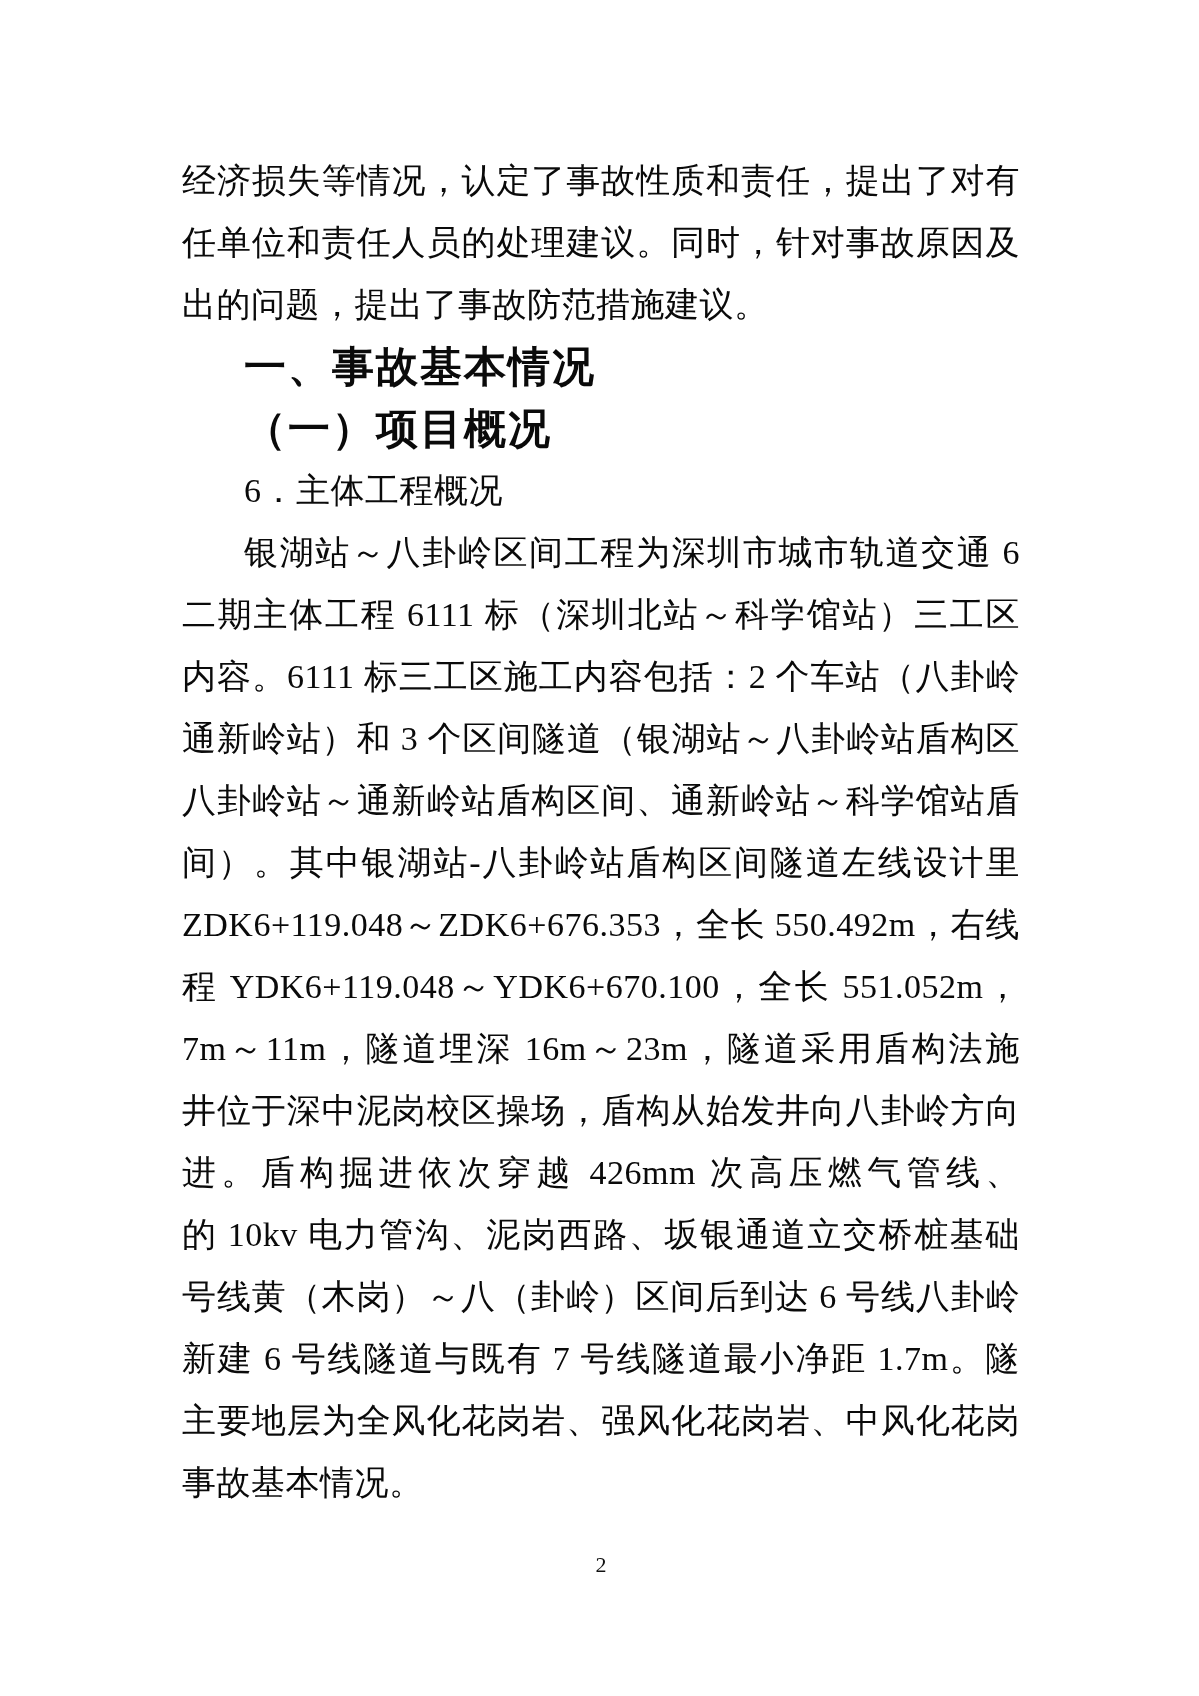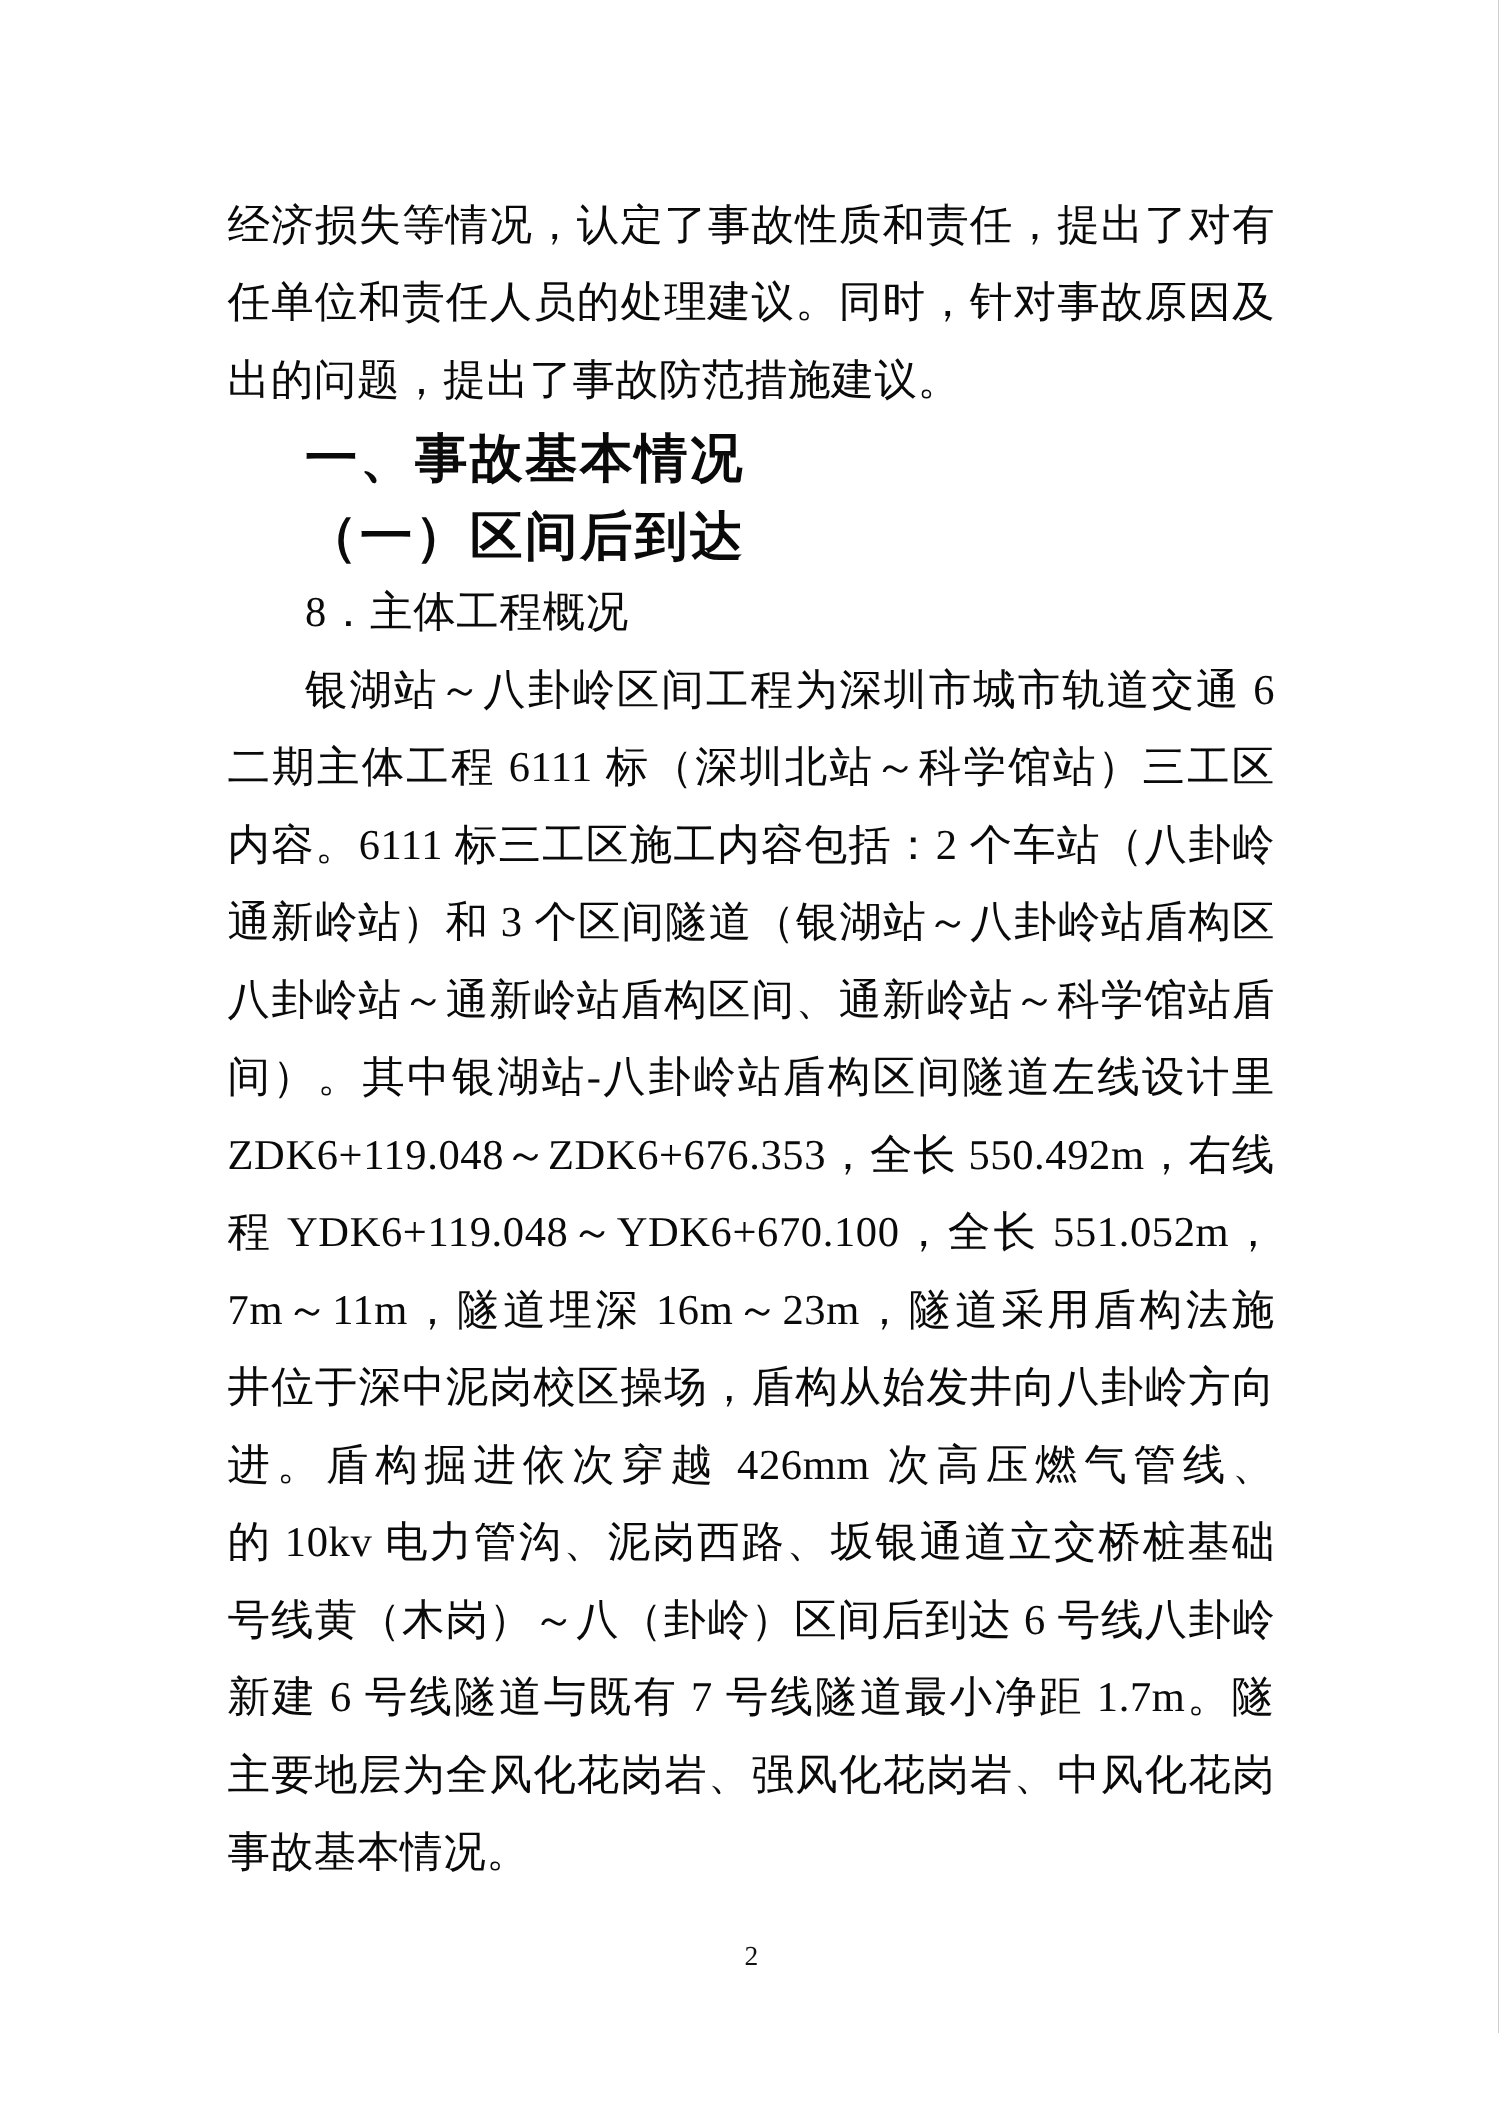--- a/index.html
+++ b/index.html
@@ -65,22 +65,22 @@
 
 <div class="page">
 
   <div>
     <div class="line j">经济损失等情况，认定了事故性质和责任，提出了对有关责</div>
     <div class="line j">任单位和责任人员的处理建议。同时，针对事故原因及暴露</div>
     <div class="line">出的问题，提出了事故防范措施建议。</div>
   </div>
 
   <div class="line ind heading">一、事故基本情况</div>
-  <div class="line ind heading">（一）区间后到达</div>
-  <div class="line ind">8．主体工程概况</div>
+  <div class="line ind heading">（一）项目概况</div>
+  <div class="line ind">6．主体工程概况</div>
 
   <div>
     <div class="line ind j">银湖站～八卦岭区间工程为深圳市城市轨道交通 6 号线</div>
     <div class="line j">二期主体工程 6111 标（深圳北站～科学馆站）三工区工程</div>
     <div class="line j">内容。6111 标三工区施工内容包括：2 个车站（八卦岭站、</div>
     <div class="line j">通新岭站）和 3 个区间隧道（银湖站～八卦岭站盾构区间、</div>
     <div class="line j">八卦岭站～通新岭站盾构区间、通新岭站～科学馆站盾构区</div>
     <div class="line j">间）。其中银湖站-八卦岭站盾构区间隧道左线设计里程为</div>
     <div class="line j">ZDK6+119.048～ZDK6+676.353，全长 550.492m，右线设计里</div>
     <div class="line j">程 YDK6+119.048～YDK6+670.100，全长 551.052m，线间距</div>

